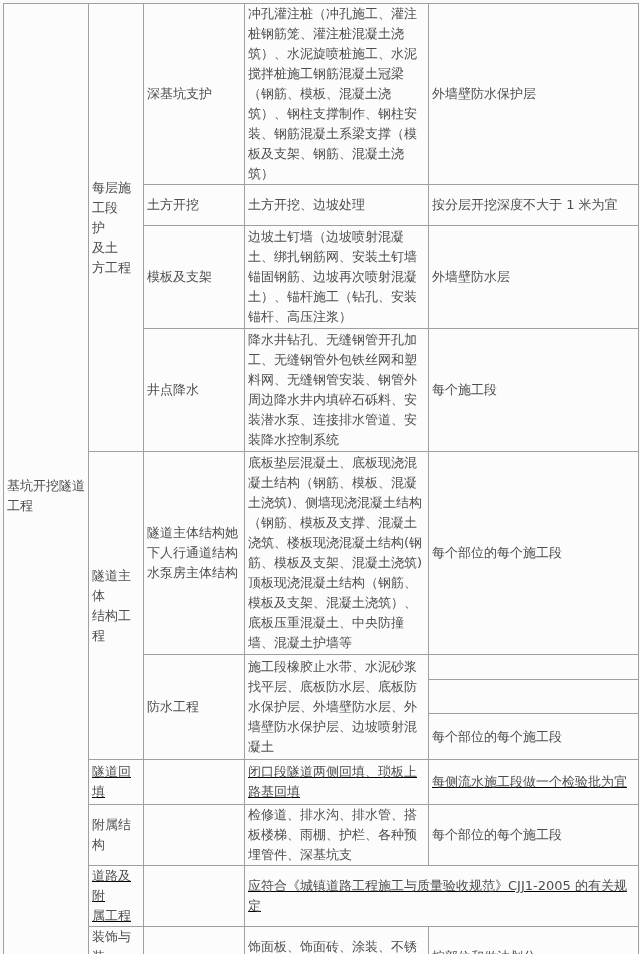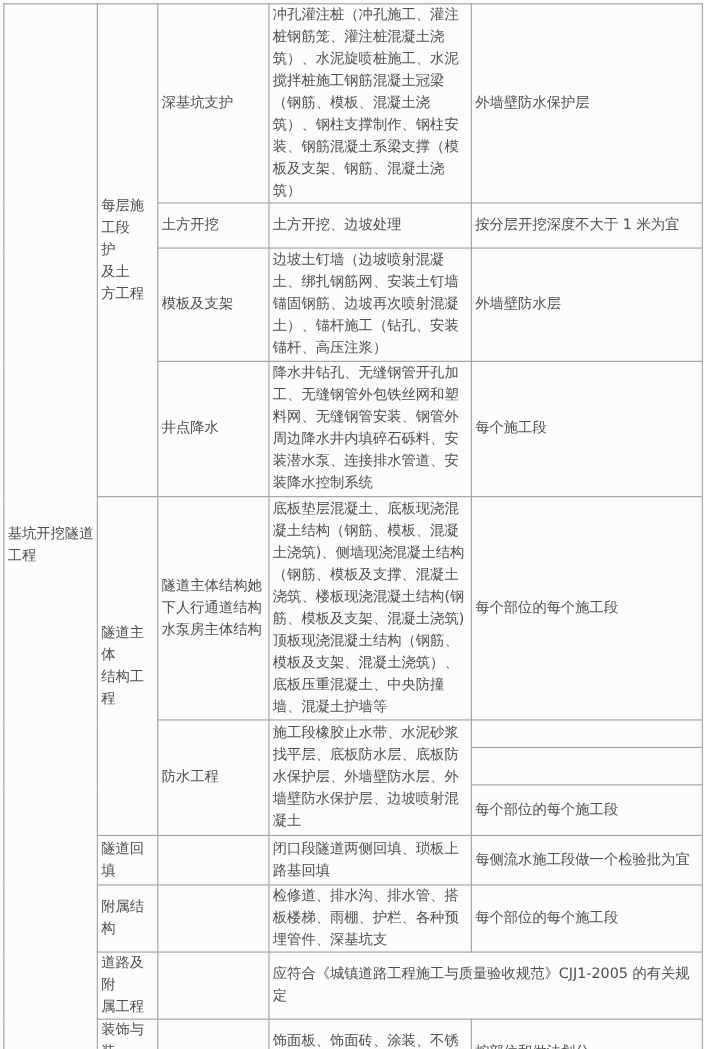--- a/index.html
+++ b/index.html
@@ -34,23 +34,23 @@
   }
   
   tr.r0  { height: 160px; }
   tr.r1  { height: 41px; }
   tr.r2  { height: 103px; }
   tr.r3  { height: 123px; }
   tr.r4  { height: 203px; }
   tr.r5a { height: 25px; }
   tr.r5b { height: 34px; }
   tr.r5c { height: 46px; }
-  tr.r6  { height: 45px; }
+  tr.r6  { height: 45px; text-decoration: underline; }
   tr.r7  { height: 54px; }
-  tr.r8  { height: 48px; }
+  tr.r8  { height: 48px; text-decoration: underline; }
   tr.r9  { height: 47px; }
 </style>
 </head>
 <body>
 
 <div class="page">
   <table class="doc-table">
     <colgroup>
       <col style="width:85px">
       <col style="width:55px">

